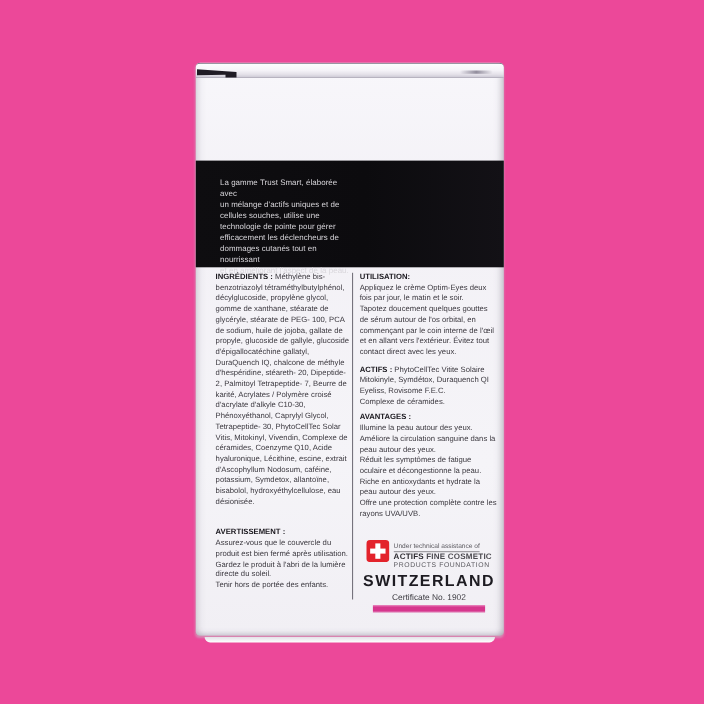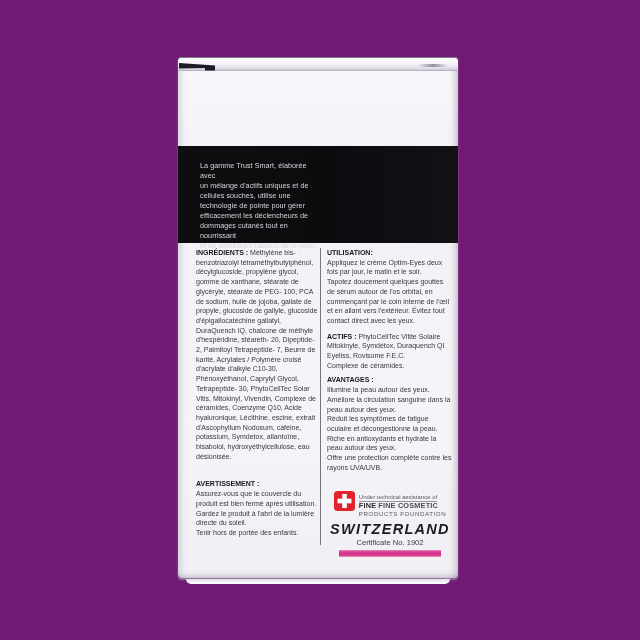--- a/index.html
+++ b/index.html
@@ -1,21 +1,21 @@
 <!DOCTYPE html>
 <html><head>
 <meta charset="utf-8">
 <style>
   html,body{margin:0;padding:0;}
   body{
     width:640px;height:640px;background:#ffffff;overflow:hidden;
     font-family:"Liberation Sans","DejaVu Sans",sans-serif;
     -webkit-font-smoothing:antialiased;
   }
-  .photo{position:relative;width:640px;height:640px;background:#701a75;}
+  .photo{position:relative;width:640px;height:640px;background:#ec4899;}
 
   
   .box{
     position:absolute;left:178px;top:57px;width:280px;height:521px;
     background:linear-gradient(180deg,#f8f7fb 0%,#f3f1f6 25%,#f5f4f8 70%,#f1eff4 100%);
     border-radius:4px;
     box-shadow:
       inset -5px 0 7px -3px rgba(110,103,122,.40),
       inset 5px 0 7px -3px rgba(110,103,122,.25),
       inset 0 -4px 6px -3px rgba(110,103,122,.30),
@@ -73,21 +73,21 @@
   
   .cert{position:absolute;left:145px;top:433px;width:134px;text-align:center;color:#46444a;}
   .cert-row{display:flex;align-items:flex-start;justify-content:center;gap:4px;text-align:left;}
   .cross{flex:0 0 auto;margin-top:1px;}
   .cert-lines{line-height:8.2px;}
   .c1{font-size:6px;color:#5a585e;display:inline-block;border-bottom:1px solid #97959b;padding-bottom:0px;}
   .c2{font-size:7.3px;color:#4c4a50;letter-spacing:.2px;}
   .c2 b{color:#2c2a30;}
   .c2 span{margin-left:2px;font-weight:bold;}
   .c3{font-size:6.2px;letter-spacing:.55px;color:#5a585e;}
-  .country{font-size:14.5px;font-weight:bold;letter-spacing:1.3px;color:#1d1b21;margin-top:2px;font-style:italic;}
+  .country{font-size:14.5px;font-weight:bold;letter-spacing:1.3px;color:#1d1b21;margin-top:2px;}
   .certno{font-size:7.6px;color:#3c3a40;margin-top:1px;}
   .pinkbar{
     width:102px;height:7px;margin:3px auto 0;
     background:linear-gradient(180deg,#ea8ec2 0%,#d6368d 28%,#d6368d 75%,#e39bc6 100%);
   }
 </style>
 </head>
 <body>
 
 <div class="photo">
@@ -134,21 +134,21 @@
 
     <div class="cert">
       <div class="cert-row">
         <svg class="cross" width="21" height="20" viewBox="0 0 21 20">
           <rect x="0" y="0" width="21" height="20" rx="3.5" fill="#e3232b"></rect>
           <rect x="8.2" y="3" width="4.6" height="14" fill="#ffffff"></rect>
           <rect x="3.5" y="7.7" width="14" height="4.6" fill="#ffffff"></rect>
         </svg>
         <div class="cert-lines">
           <div><span class="c1">Under technical assistance of</span></div>
-          <div class="c2"><b>FINE</b><span>FINE COSMETIC</span></div>
+          <div class="c2"><b>ACTIFS</b><span>FINE COSMETIC</span></div>
           <div class="c3">PRODUCTS FOUNDATION</div>
         </div>
       </div>
       <div class="country">SWITZERLAND</div>
       <div class="certno">Certificate No. 1902</div>
       <div class="pinkbar"></div>
     </div>
 
   </div>
 

